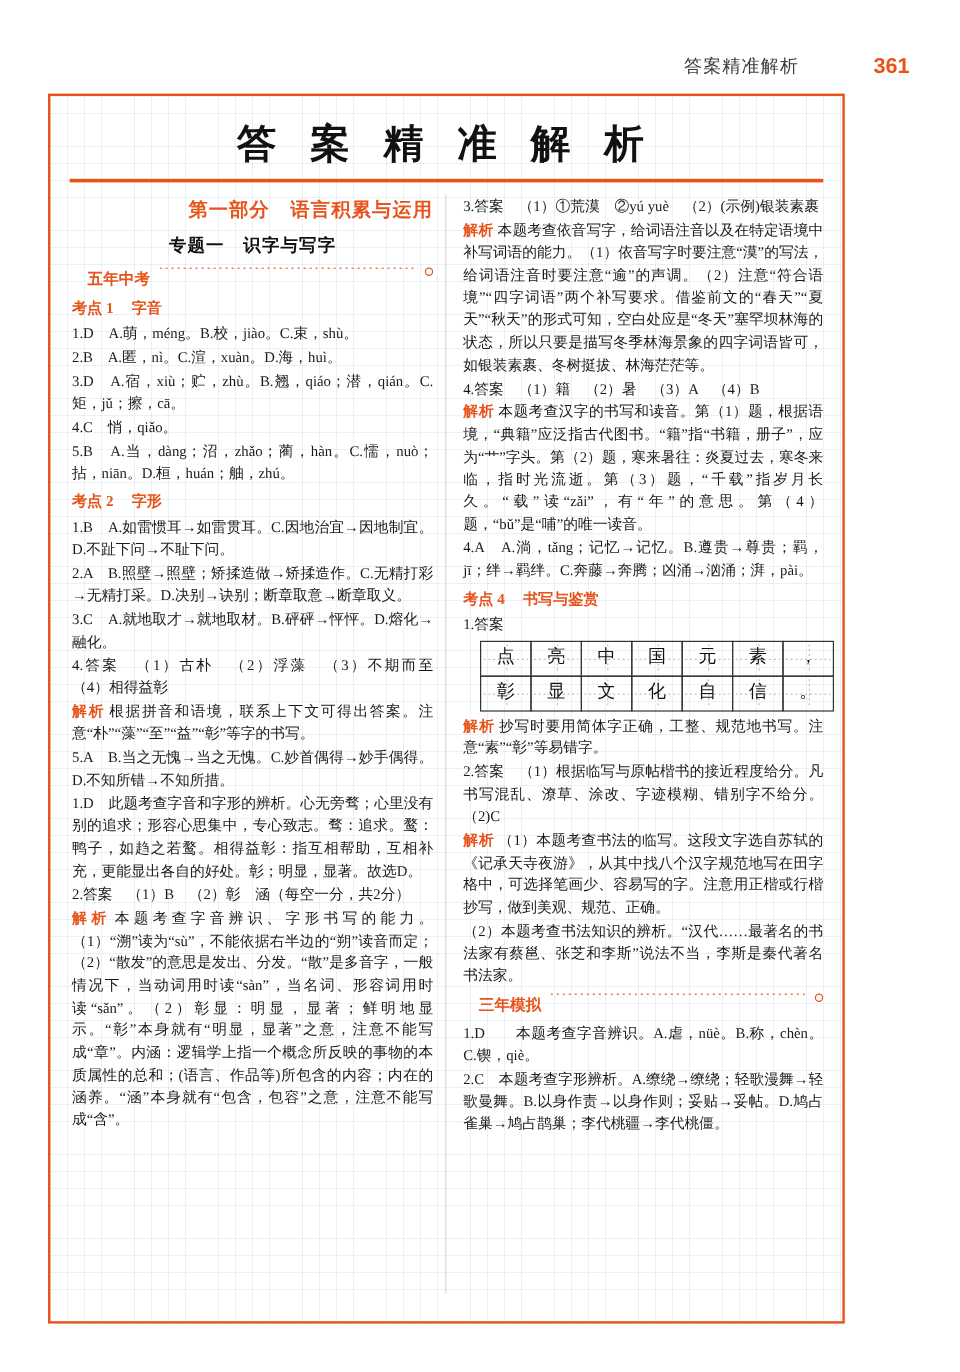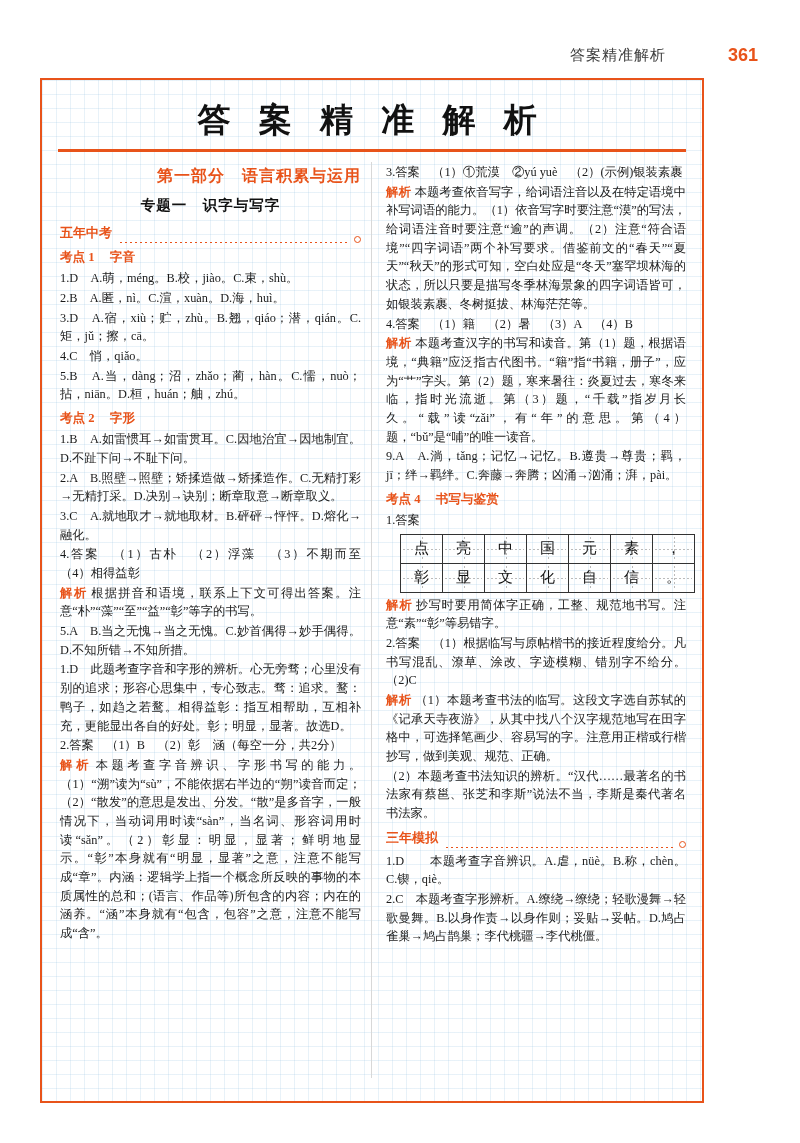--- a/index.html
+++ b/index.html
@@ -94,25 +94,25 @@
     text-align: center;
     font-size: 14.5px;
     font-weight: bold;
     letter-spacing: 1px;
     margin: 2px 0 7px 0;
     color: #111;
   }
 
   .section-head {
     display: flex;
-    align-items: flex-end;
+    align-items: flex-start;
     color: #e8531a;
     font-weight: bold;
     font-size: 13px;
-    margin: 5px 0 4px 0;
+    margin: 5px 0 4px 13px;
   }
   .section-head .txt { white-space: nowrap; }
   .section-head .dots {
     flex: 1;
     height: 1px;
     margin: 0 6px 0 8px;
     background-image: linear-gradient(to right, #e8531a 40%, rgba(255,255,255,0) 0%);
     background-size: 5px 1px;
     background-repeat: repeat-x;
   }
@@ -241,21 +241,21 @@
       <p class="item">3.答案　（1）①荒漠　②yú yuè　（2）(示例)银装素裹</p>
       <p class="item ind">
         <span class="exp-label">解析</span><span>本题考查依音写字，给词语注音以及在特定语境中补写词语的能力。（1）依音写字时要注意“漠”的写法，给词语注音时要注意“逾”的声调。（2）注意“符合语境”“四字词语”两个补写要求。借鉴前文的“春天”“夏天”“秋天”的形式可知，空白处应是“冬天”塞罕坝林海的状态，所以只要是描写冬季林海景象的四字词语皆可，如银装素裹、冬树挺拔、林海茫茫等。</span>
       </p>
 
       <p class="item">4.答案　（1）籍　（2）暑　（3）A　（4）B</p>
       <p class="item ind">
         <span class="exp-label">解析</span><span>本题考查汉字的书写和读音。第（1）题，根据语境，“典籍”应泛指古代图书。“籍”指“书籍，册子”，应为“艹”字头。第（2）题，寒来暑往：炎夏过去，寒冬来临，指时光流逝。第（3）题，“千载”指岁月长久。“载”读“zǎi”，有“年”的意思。第（4）题，“bǔ”是“哺”的唯一读音。</span>
       </p>
 
-      <p class="item">9.A　A.淌，tǎng；记忆→记忆。B.遵贵→尊贵；羁，jī；绊→羁绊。C.奔藤→奔腾；凶涌→汹涌；湃，pài。</p>
+      <p class="item">4.A　A.淌，tǎng；记忆→记忆。B.遵贵→尊贵；羁，jī；绊→羁绊。C.奔藤→奔腾；凶涌→汹涌；湃，pài。</p>
 
       <div class="point-head">
         <span>考点 4</span>
         <span class="pname">书写与鉴赏</span>
       </div>
 
       <p class="item">1.答案</p>
 
       <div class="grid-answer">
         <div class="grid-row">

